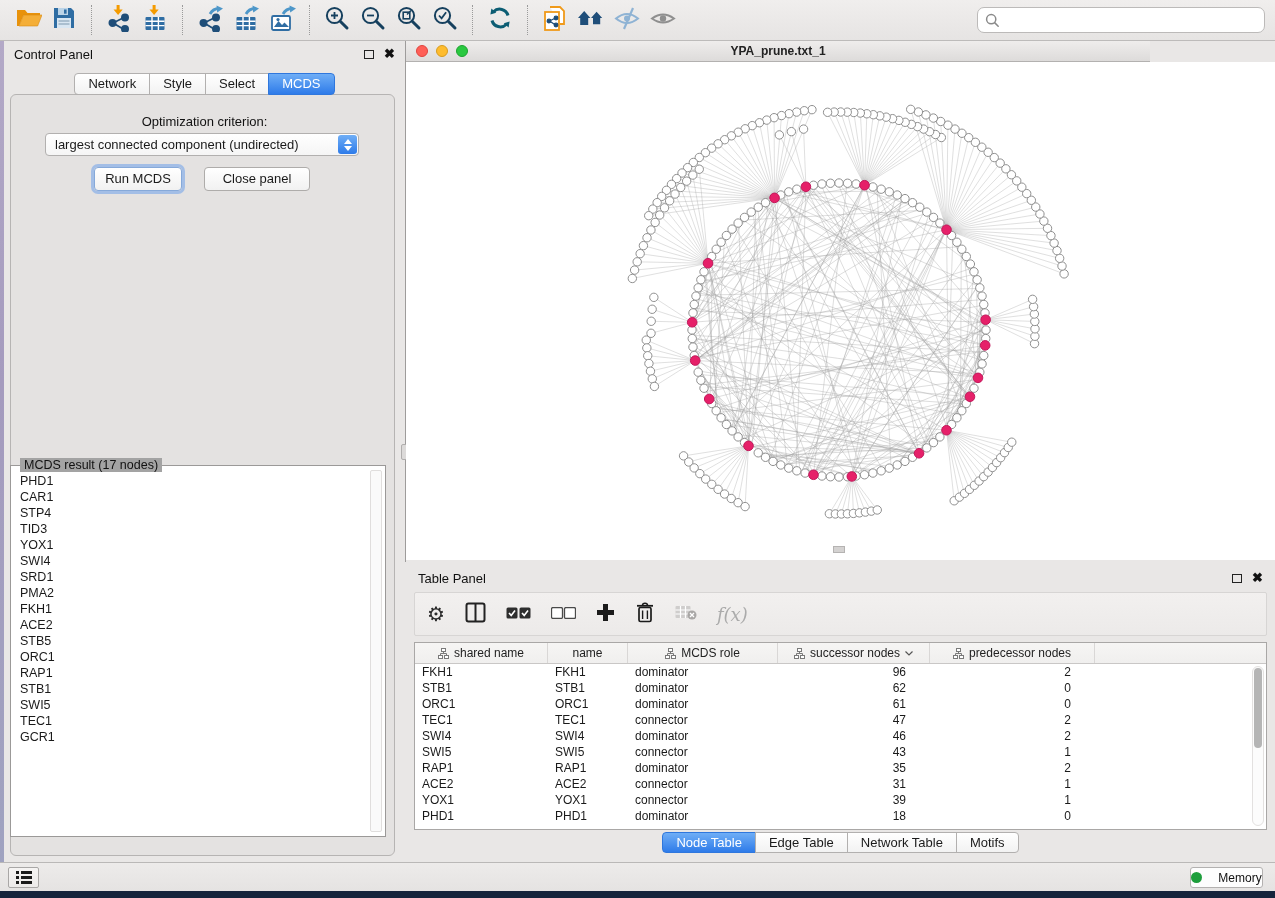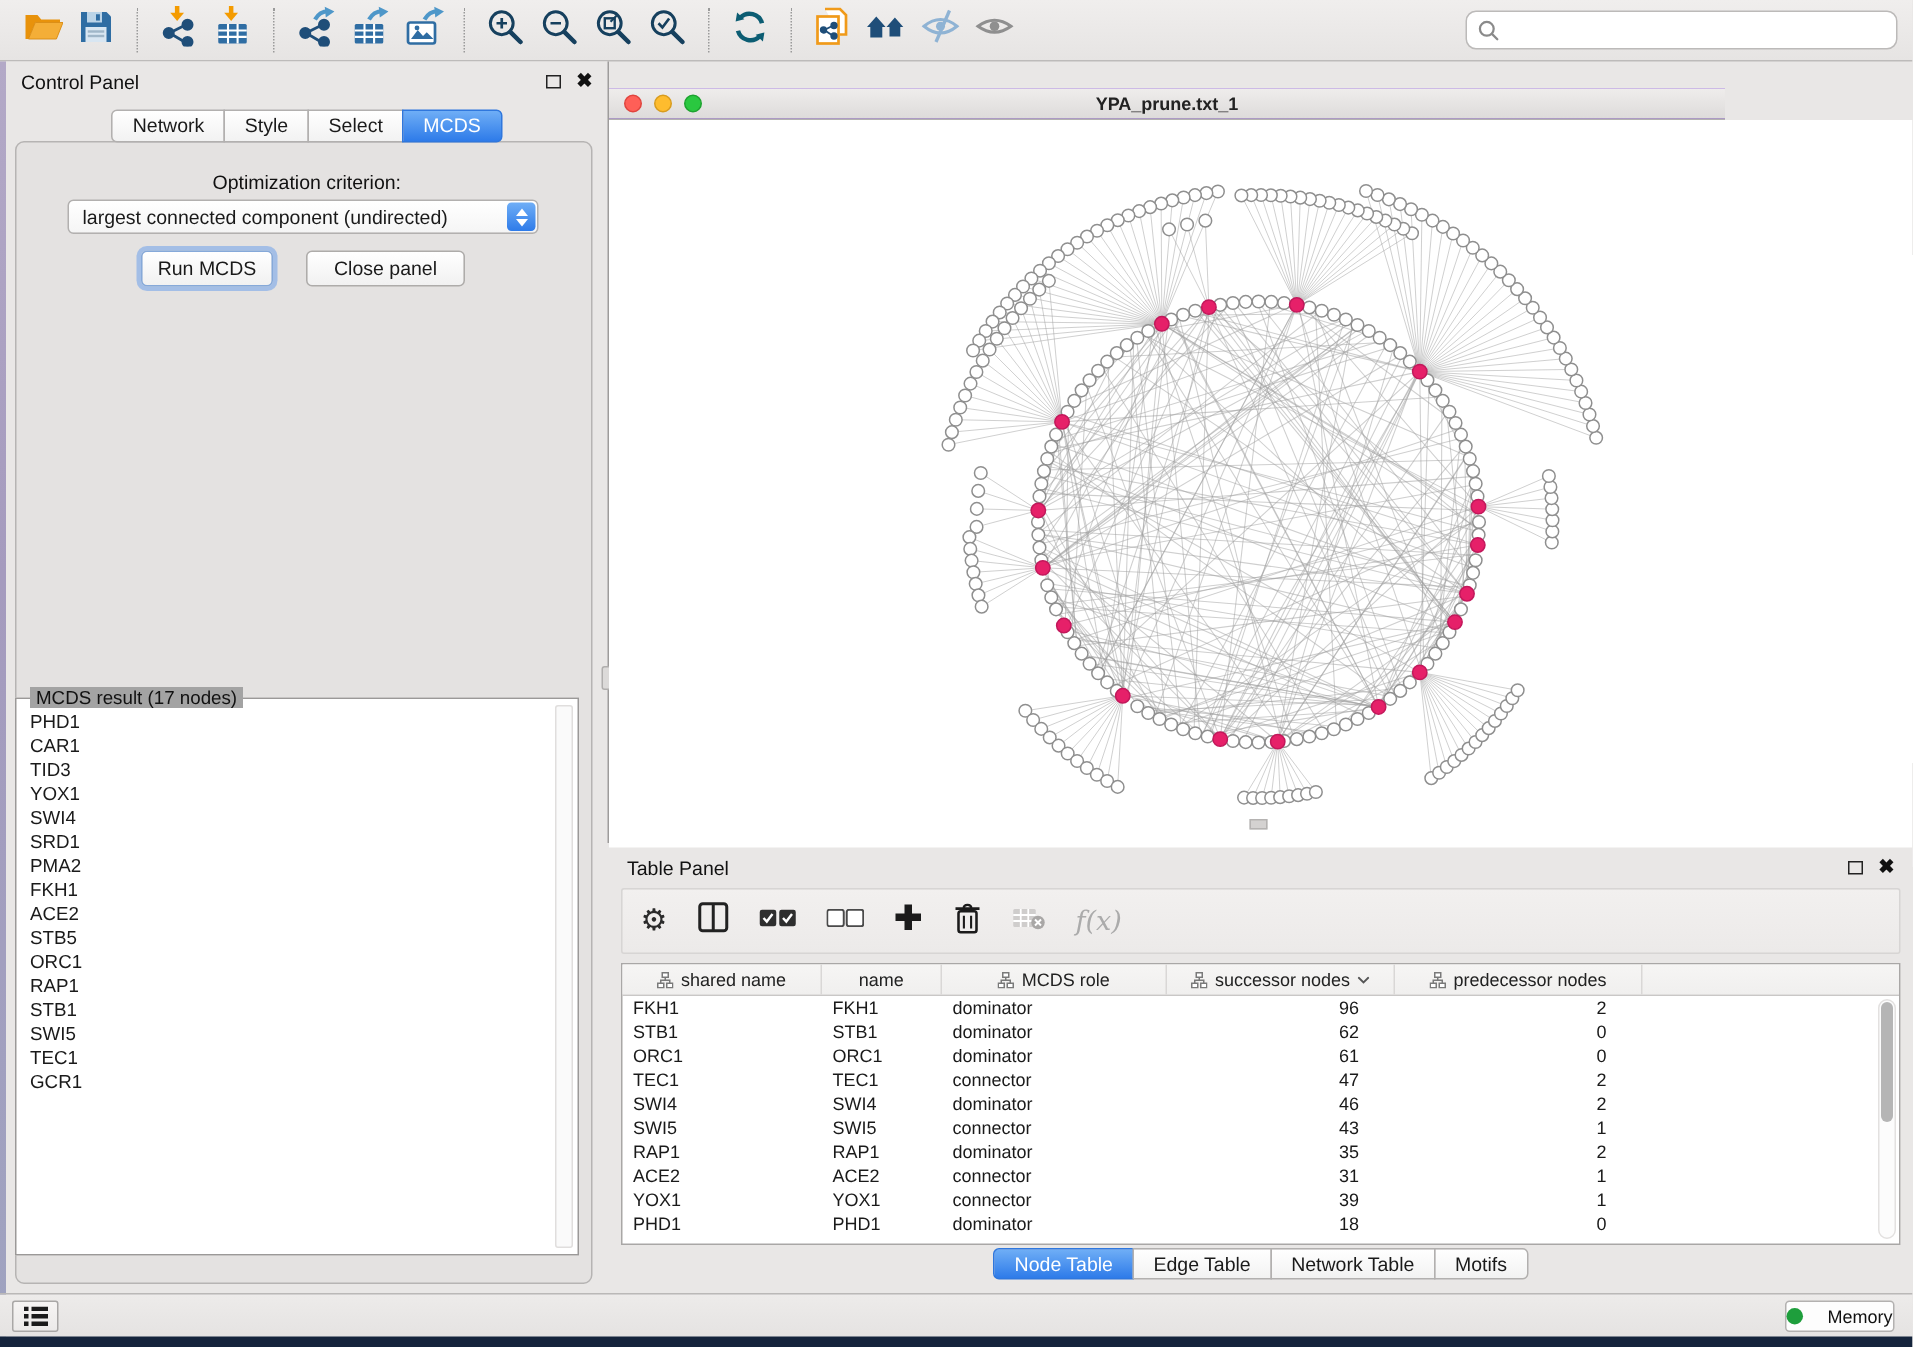--- a/index.html
+++ b/index.html
@@ -59,21 +59,21 @@
     background:#fafafa; border:1px solid #e0dedd; border-radius:2px; }
 
   
   #vsplit { position:absolute; left:405px; top:41px; width:1px; height:521px; background:#9e9c9b; }
   #vsplit-handle { position:absolute; left:401px; top:444px; width:9px; height:16px;
     background:#dcdad9; border:1px solid #b0aead; border-radius:2px; }
   #hsplit-handle { position:absolute; left:833px; top:546px; width:12px; height:7px;
     background:#d4d2d1; border:1px solid #b5b3b2; }
 
   
-  #network-window { position:absolute; left:406px; top:59px; width:744px; height:519px; background:#6d28d9; }
+  #network-window { position:absolute; left:406px; top:41px; width:744px; height:519px; background:#b91c1c; }
   #net-titlebar { height:21px; background:linear-gradient(#efedec,#dddbda); border-bottom:1px solid #b3b1b0;
     display:flex; align-items:center; position:relative; }
   .tl { width:12px; height:12px; border-radius:50%; margin-left:8px; }
   .tl.red { background:#ff5f57; border:1px solid #e0443e; margin-left:10px; }
   .tl.yellow { background:#febc2e; border:1px solid #d89c1e; }
   .tl.green { background:#2ac840; border:1px solid #1da32f; }
   #net-title { position:absolute; width:100%; text-align:center; font-size:12px; font-weight:bold; color:#222; }
   #net-canvas { position:absolute; left:0; top:21px; width:869px; height:498px; background:#fff; }
 
   
@@ -292,20 +292,21 @@
       </span>
   </div>
   <div class="cp-btn" id="run-btn">Run MCDS</div>
   <div class="cp-btn" id="closepanel-btn">Close panel</div>
 
   <div id="result-box">
     <span id="result-legend">MCDS result (17 nodes)</span>
     <div id="result-list">
       <div>PHD1</div>
       <div>CAR1</div>
+      <div>STP4</div>
       <div>TID3</div>
       <div>YOX1</div>
       <div>SWI4</div>
       <div>SRD1</div>
       <div>PMA2</div>
       <div>FKH1</div>
       <div>ACE2</div>
       <div>STB5</div>
       <div>ORC1</div>
       <div>RAP1</div>

